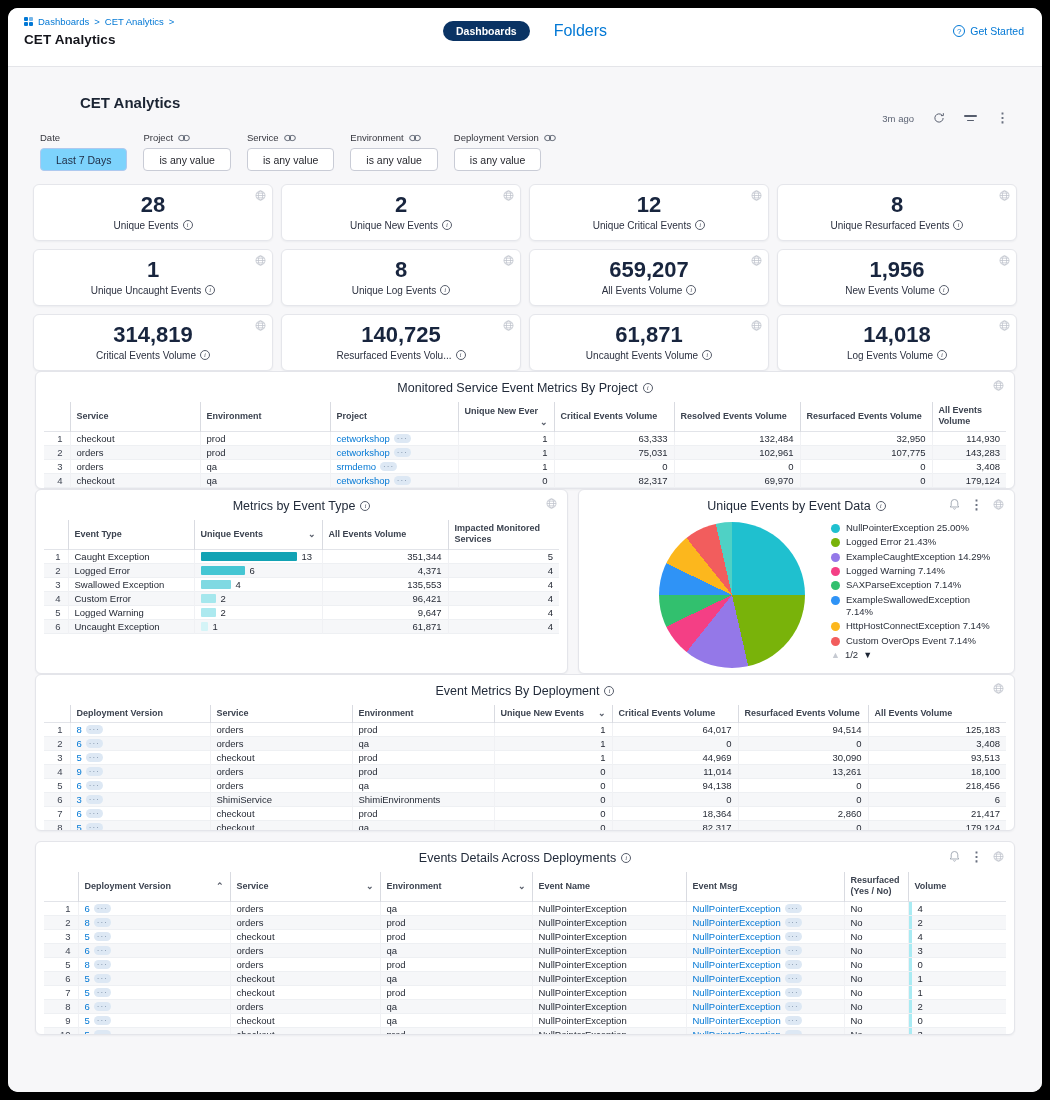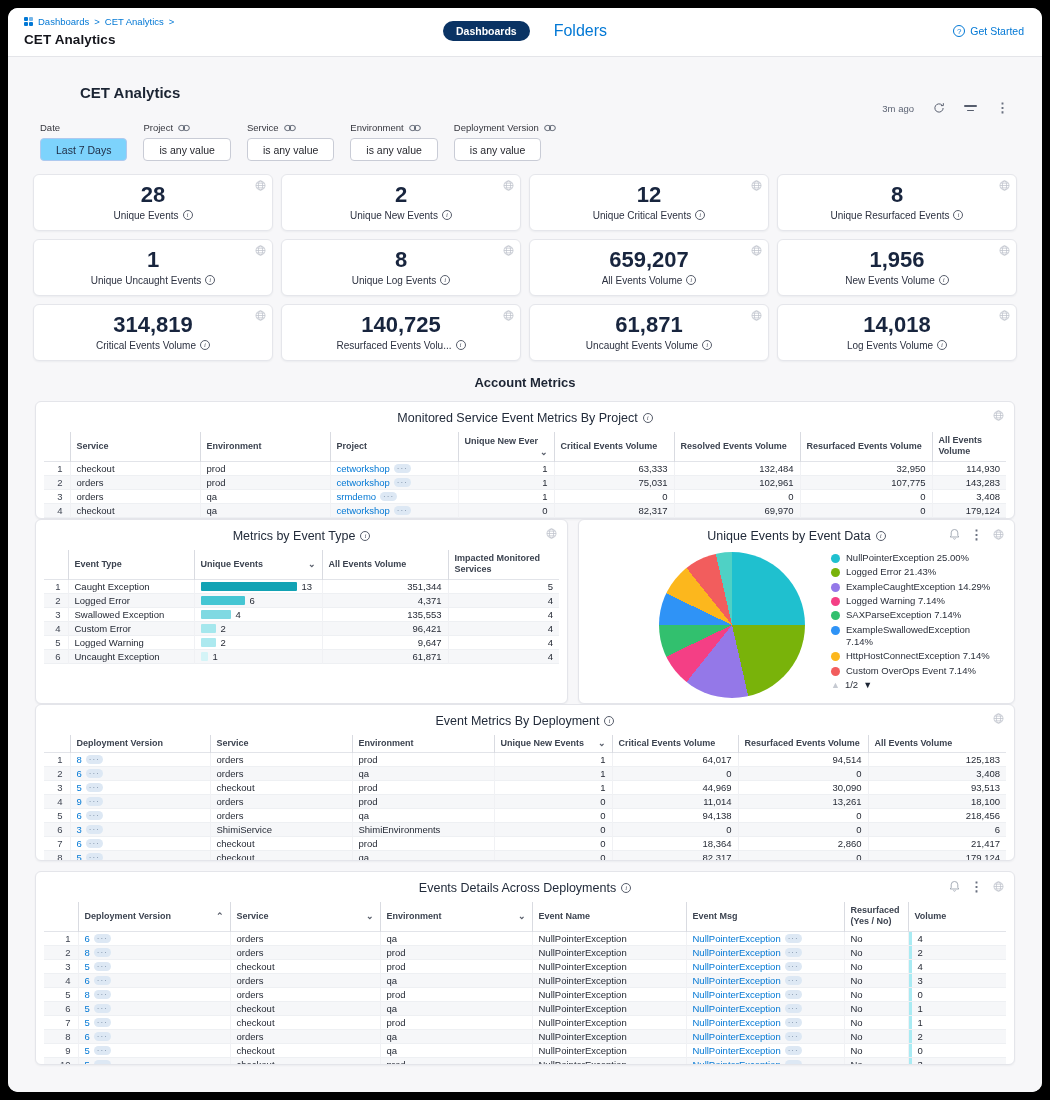--- a/index.html
+++ b/index.html
@@ -1,20 +1,20 @@
 <!DOCTYPE html>
 <html><head>
 <meta charset="utf-8">
 <style>
   html,body{margin:0;padding:0;background:#000;}
   *{box-sizing:border-box;font-family:"Liberation Sans",sans-serif;}
   .page{width:1034px;height:1084px;margin:8px auto;background:#fff;border-radius:10px;overflow:hidden;display:flex;flex-direction:column;}
 
   
-  .topbar{position:relative;background:#fff;border-bottom:1px solid #e4e5e9;padding:8px 16px 9px;flex:0 0 auto;}
+  .topbar{position:relative;background:#fff;border-bottom:1px solid #e4e5e9;padding:8px 16px 19px;flex:0 0 auto;}
   .breadcrumb{display:flex;align-items:center;gap:5px;font-size:9.5px;color:#0278d5;}
   .breadcrumb a{color:#0278d5;text-decoration:none;cursor:pointer;}
   .crumb-sep{color:#0278d5;}
   .grid-icon{display:grid;grid-template-columns:4px 4px;gap:1px;}
   .grid-icon i{width:4px;height:4px;background:#0278d5;border-radius:1px;display:block;}
   .grid-icon i:nth-child(2){opacity:.55;}
   .pagetitle{font-size:13.5px;font-weight:700;color:#14151c;margin-top:5px;letter-spacing:.1px;}
   .tb-tabs{position:absolute;left:0;right:0;top:13px;display:flex;justify-content:center;gap:24px;align-items:center;}
   .tab-pill{background:#0a3364;color:#fff;border-radius:12px;padding:4px 13px;font-size:10.5px;font-weight:600;cursor:pointer;}
   .tab-link{color:#0278d5;font-size:16px;font-weight:500;cursor:pointer;}
@@ -421,21 +421,20 @@
             </svg>
     </span>
     <div class="t-val">14,018</div>
     <div class="t-label">
       <span>Log Events Volume</span>
       <span class="info">i</span>
     </div>
   </div>
 </div>
 
-    <h2 class="section">Account Metrics</h2>
 
     <section class="panel p-proj">
       <div class="panel-head">
         <span class="title-wrap">
           <span>Monitored Service Event Metrics By Project</span>
           <span class="info">i</span>
         </span>
         <span class="p-icons">
           <span class="globe" style="position:static">
             <svg width="11" height="11" viewBox="0 0 16 16">

